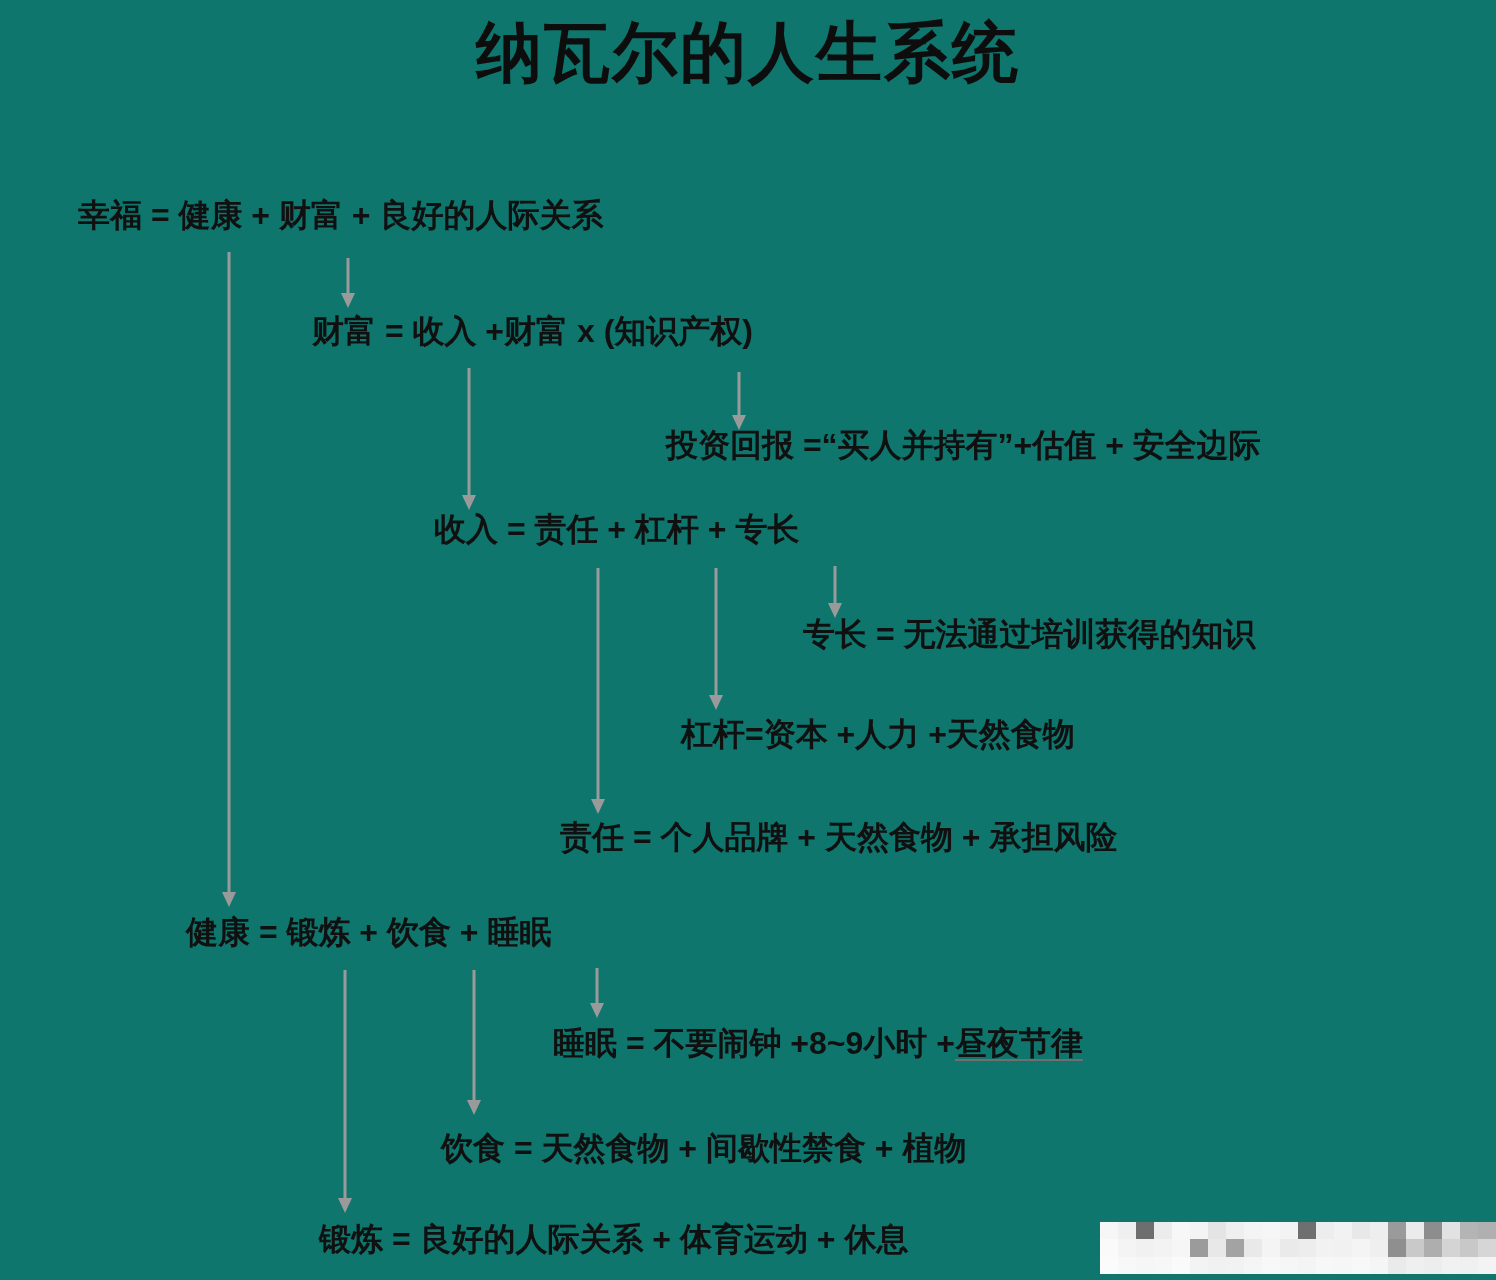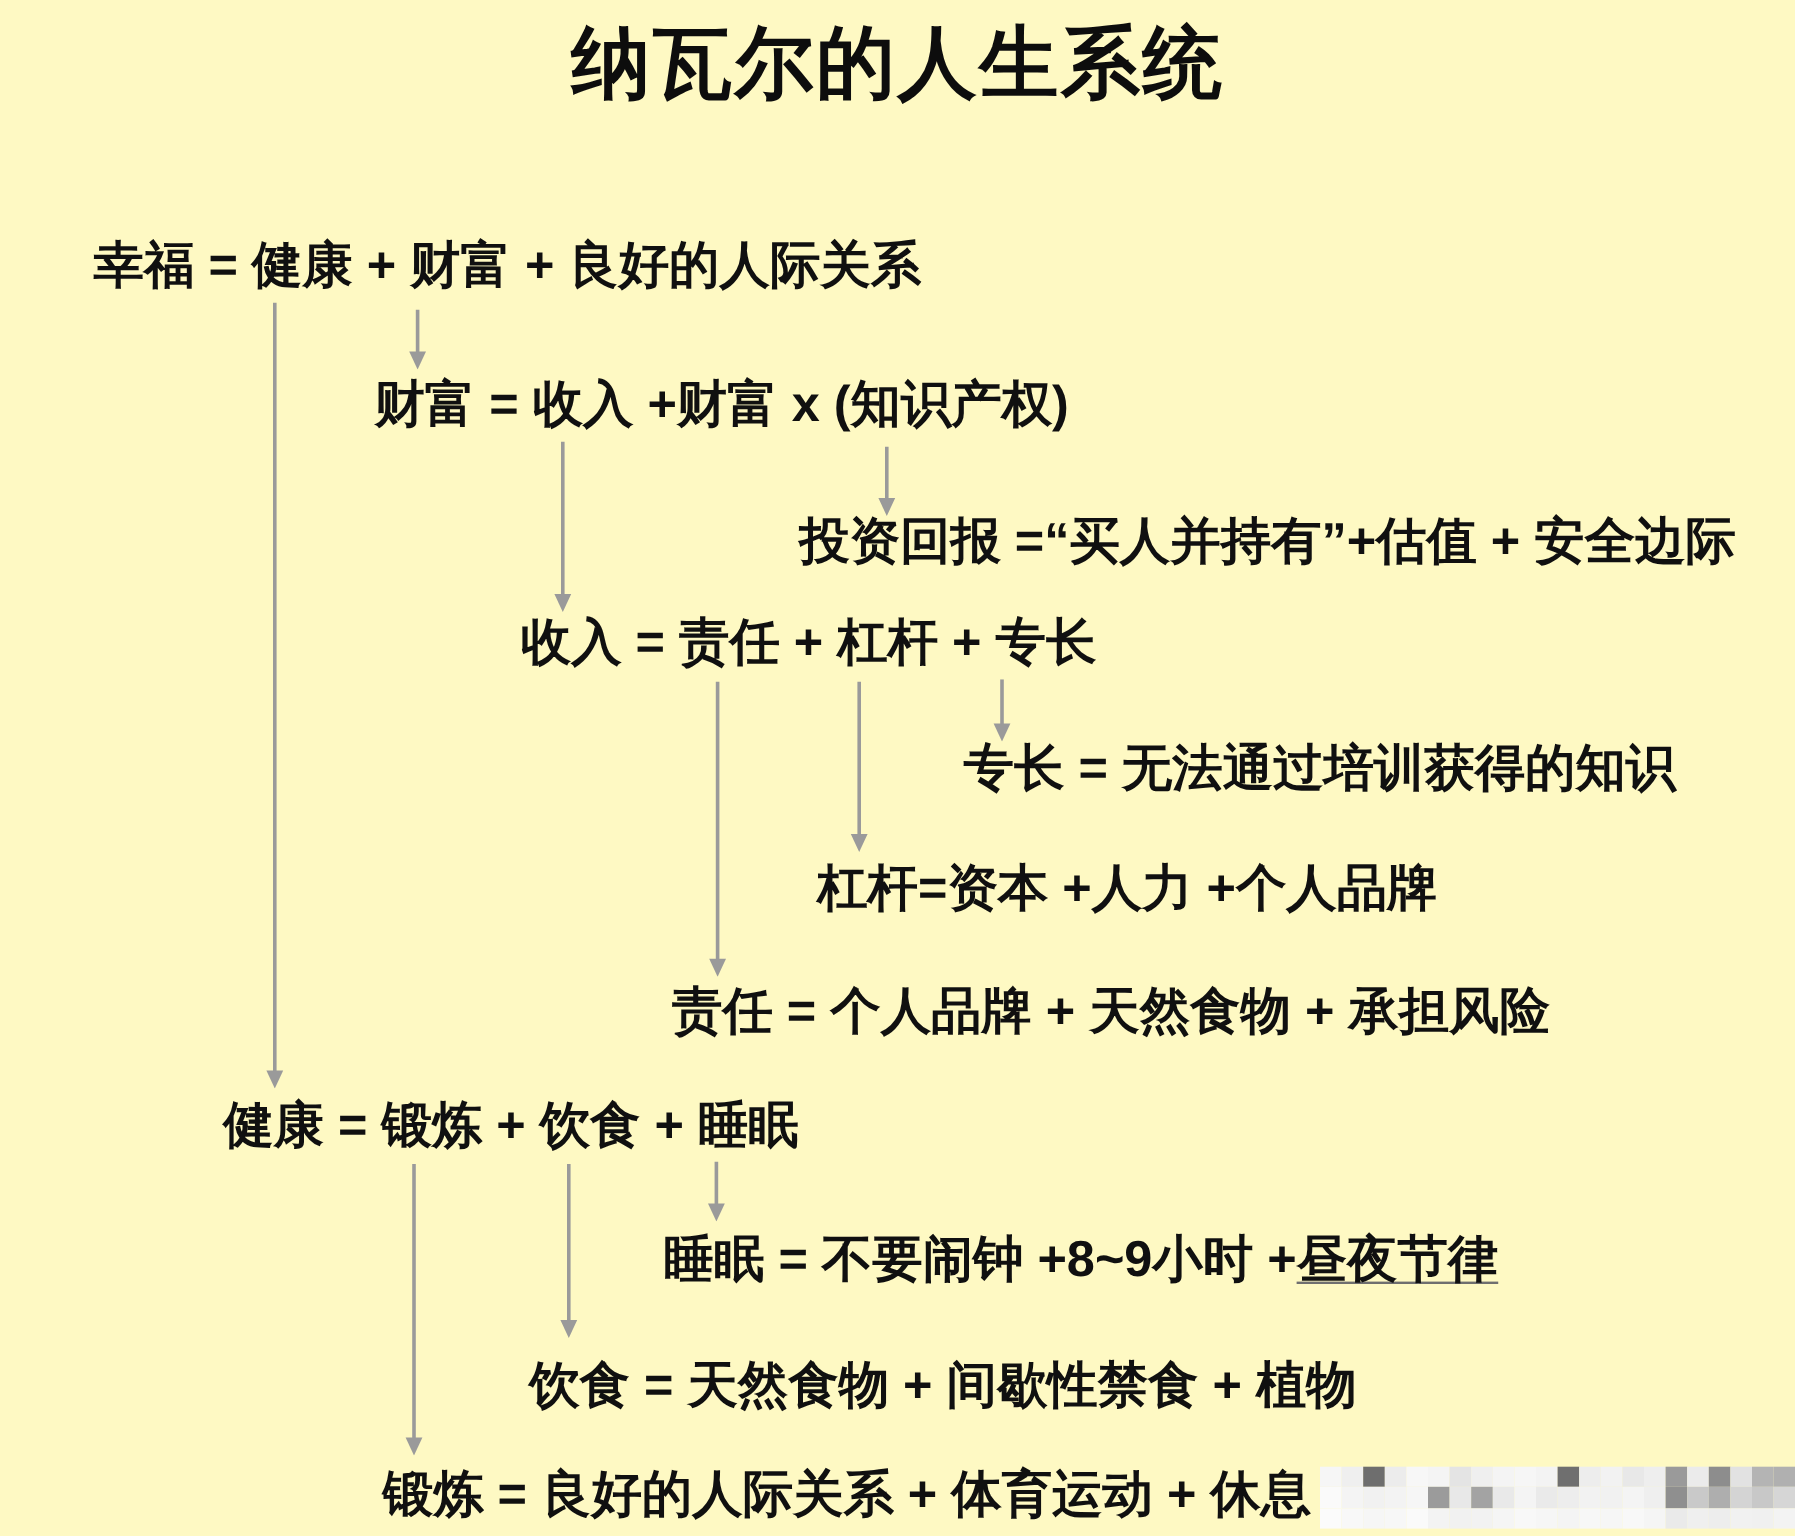--- a/index.html
+++ b/index.html
@@ -9,38 +9,38 @@
     background: #ffffff;
   }
   body {
     font-family: "Liberation Sans", "DejaVu Sans", sans-serif;
     color: #111111;
   }
   #canvas {
     position: relative;
     width: 1496px;
     height: 1280px;
-    background: #fef9c3;
+    background: #0f766e;
     overflow: hidden;
   }
   .title {
     position: absolute;
     left: 0;
     top: 8px;
     width: 1496px;
     text-align: center;
     font-size: 66px;
     font-weight: 700;
     letter-spacing: 2px;
     color: #0d0d0d;
     white-space: nowrap;
   }
   .eq {
     position: absolute;
-    font-size: 42px;
+    font-size: 32px;
     font-weight: 700;
     color: #101010;
     white-space: nowrap;
     line-height: 1.1;
     text-align: right;
   }
   .eq .u {
     text-decoration: underline;
     text-decoration-thickness: 2px;
     text-underline-offset: 5px;
@@ -65,21 +65,21 @@
 <div id="canvas">
 
   <div class="title">纳瓦尔的人生系统</div>
 
   <div id="equations">
       <div class="eq" style="left: 78px; top: 198px;"><span>幸福 = 健康 + 财富 + 良好的人际关系</span></div>
       <div class="eq" style="left: 312px; top: 314px;"><span>财富 = 收入 +财富 x (知识产权)</span></div>
       <div class="eq" style="left: 666px; top: 428px;"><span>投资回报 =“买人并持有”+估值 + 安全边际</span></div>
       <div class="eq" style="left: 434px; top: 512px;"><span>收入 = 责任 + 杠杆 + 专长</span></div>
       <div class="eq" style="left: 803px; top: 617px;"><span>专长 = 无法通过培训获得的知识</span></div>
-      <div class="eq" style="left: 681px; top: 717px;"><span>杠杆=资本 +人力 +个人品牌</span></div>
+      <div class="eq" style="left: 681px; top: 717px;"><span>杠杆=资本 +人力 +天然食物</span></div>
       <div class="eq" style="left: 560px; top: 820px;"><span>责任 = 个人品牌 + 天然食物 + 承担风险</span></div>
       <div class="eq" style="left: 186px; top: 915px;"><span>健康 = 锻炼 + 饮食 + 睡眠</span></div>
       <div class="eq" style="left: 553px; top: 1026px;"><span>睡眠 = 不要闹钟 +8~9小时 +</span><span class="u">昼夜节律</span></div>
       <div class="eq" style="left: 441px; top: 1131px;"><span>饮食 =  天然食物 + 间歇性禁食 + 植物</span></div>
       <div class="eq" style="left: 319px; top: 1222px;"><span>锻炼 = 良好的人际关系 + 体育运动 + 休息</span></div>
     </div>
   <div id="arrows">
       <div class="arrow" style="left: 220px; top: 252px; height: 655px;">
         <svg width="18" height="655" viewBox="0 0 18 655">
           <line x1="9" y1="0" x2="9" y2="642" stroke="#9a9a9a" stroke-width="3"></line>

